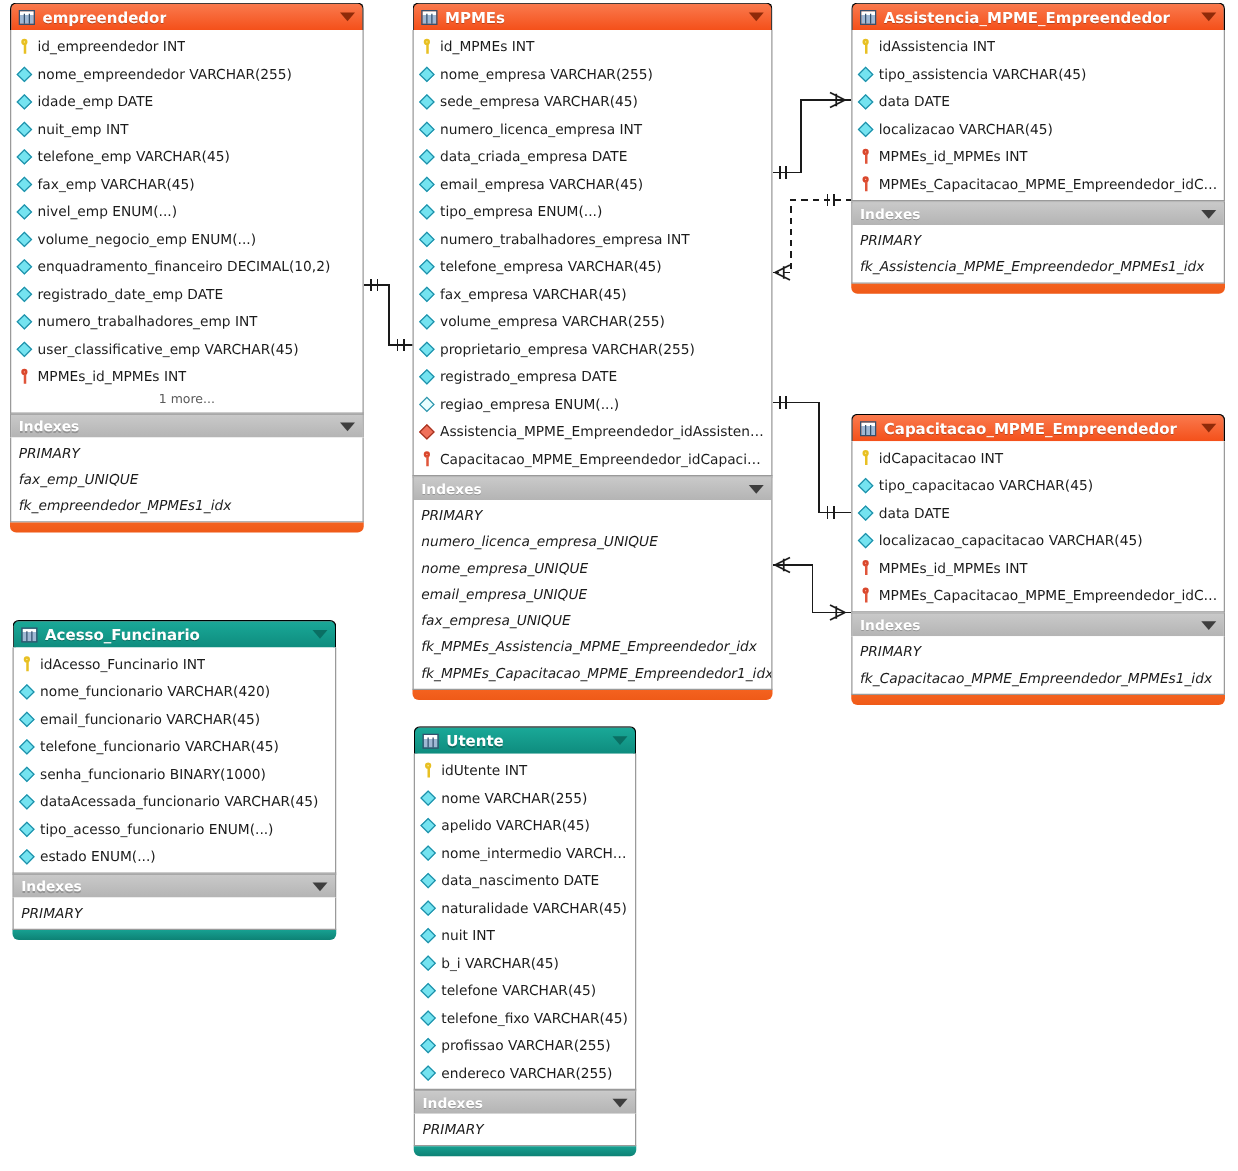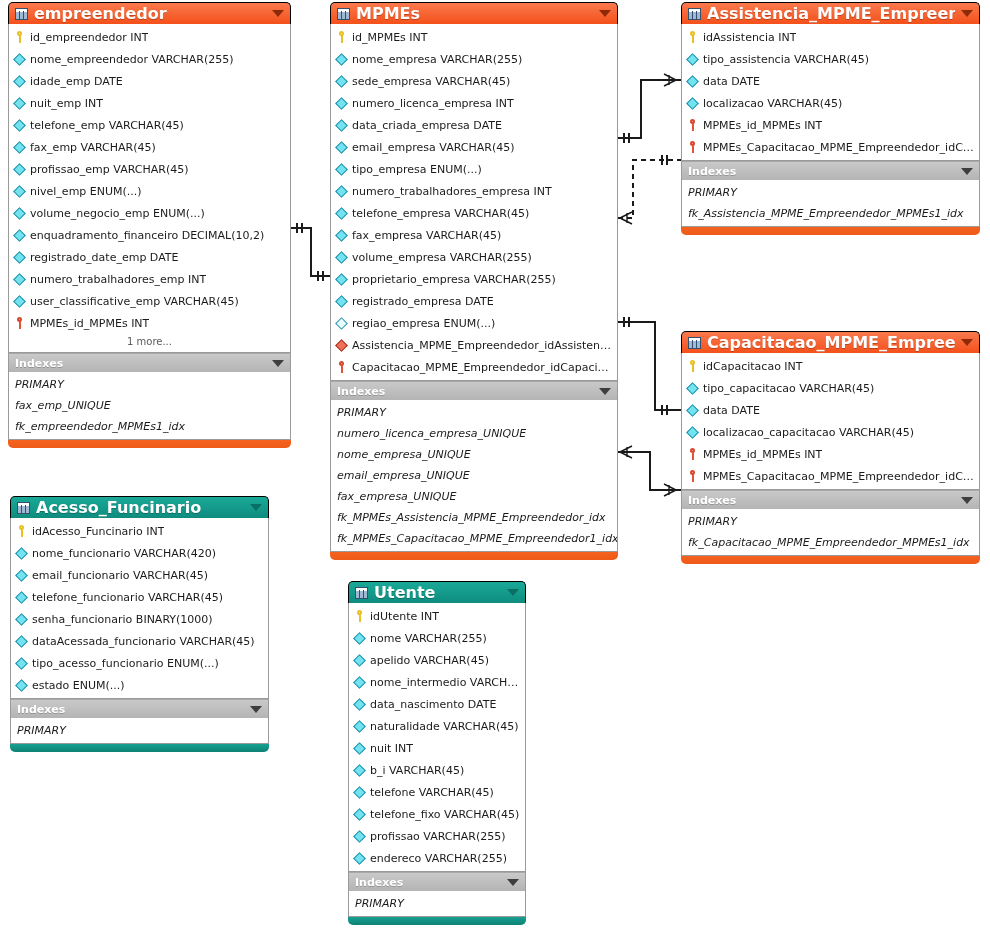--- a/index.html
+++ b/index.html
@@ -7,21 +7,21 @@
     width:990px;height:937px;position:relative;overflow:hidden;
     font-family:"DejaVu Sans","Liberation Sans",sans-serif;
     font-size:11px;color:#1a1a1a;
     -webkit-font-smoothing:antialiased;
   }
   .table-box{position:absolute;box-sizing:border-box;}
   .tbl-header{
     height:22px;display:flex;align-items:center;gap:6px;
     padding:0 6px;box-sizing:border-box;
     border-radius:5px 5px 0 0;
-    font-weight:bold;font-size:16px;color:#ffffff;
+    font-weight:bold;font-size:12px;color:#ffffff;
     border:1px solid #000000;border-bottom:none;
     position:relative;
   }
   .tbl-header.orange{background:linear-gradient(#fa7a4e,#f4501a);}
   .tbl-header.teal{background:linear-gradient(#1aa998,#0e8c7e);}
   .tbl-icon{
     width:13px;height:12px;flex:none;border:1px solid #34506e;
     background:linear-gradient(#ffffff 0 28%,#9fb8d4 28% 100%);
     position:relative;box-sizing:border-box;
   }
@@ -160,24 +160,20 @@
         <div class="col-row">
           <span class="ic ic-diamond-blue"></span>
           <span class="col-name">telefone_emp VARCHAR(45)</span>
         </div>
         <div class="col-row">
           <span class="ic ic-diamond-blue"></span>
           <span class="col-name">fax_emp VARCHAR(45)</span>
         </div>
         <div class="col-row">
           <span class="ic ic-diamond-blue"></span>
-          <span class="col-name">profissao_emp VARCHAR(45)</span>
-        </div>
-        <div class="col-row">
-          <span class="ic ic-diamond-blue"></span>
           <span class="col-name">nivel_emp ENUM(...)</span>
         </div>
         <div class="col-row">
           <span class="ic ic-diamond-blue"></span>
           <span class="col-name">volume_negocio_emp ENUM(...)</span>
         </div>
         <div class="col-row">
           <span class="ic ic-diamond-blue"></span>
           <span class="col-name">enquadramento_financeiro DECIMAL(10,2)</span>
         </div>
@@ -423,21 +419,21 @@
       </div>
       <div class="idx-header">
         <span>Indexes</span>
         <span class="idx-caret"></span>
       </div>
       <div class="idx-list">
         <div class="idx-row">PRIMARY</div>
       </div>
       <div class="footer-bar teal"></div>
     </div>
-    <div class="table-box" style="left: 331px; top: 581px; width: 178px; margin-left: 17px;">
+    <div class="table-box" style="left: 331px; top: 581px; width: 178px;">
       <div class="tbl-header teal">
         <span class="tbl-icon"></span>
         <span class="tbl-title">Utente</span>
         <span class="caret tealc"></span>
       </div>
       <div class="cols">
         <div class="col-row">
           <span class="ic ic-key yellow"></span>
           <span class="col-name">idUtente INT</span>
         </div>

